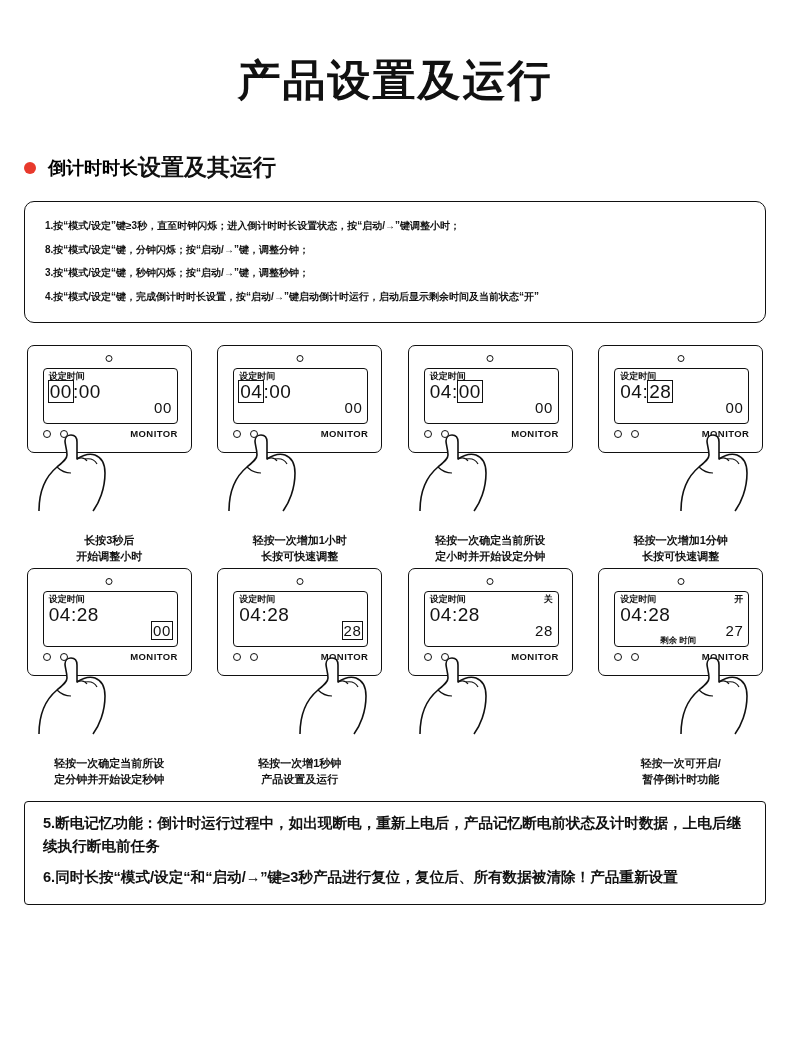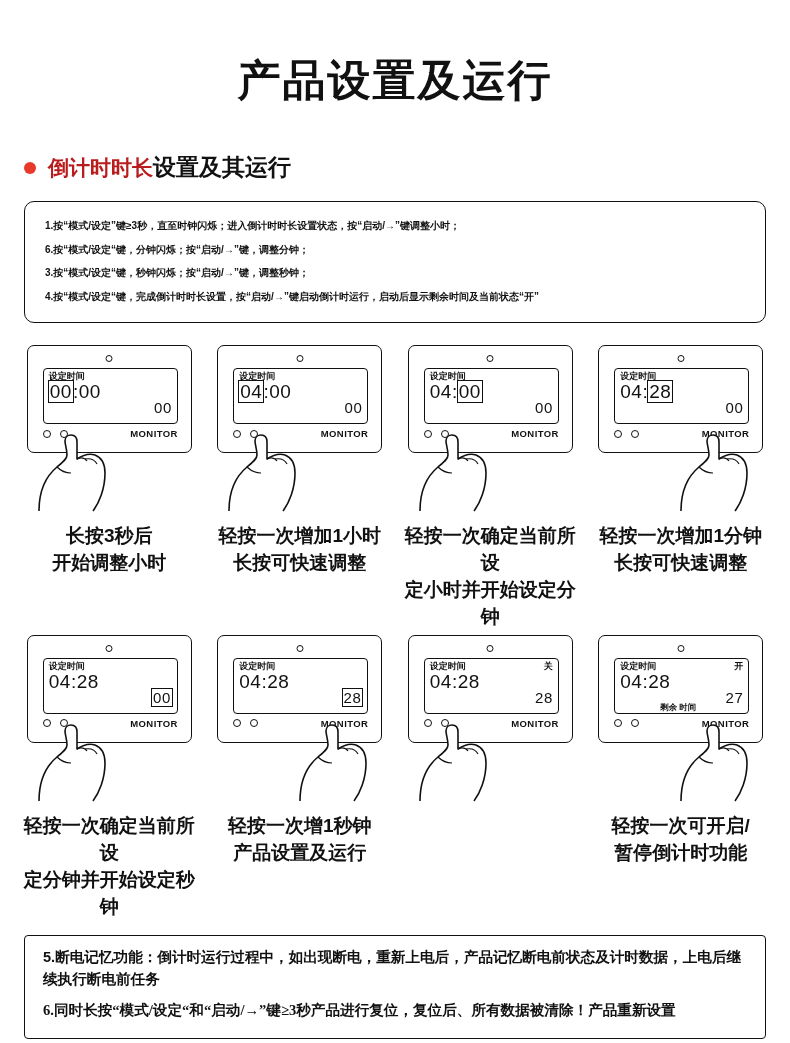--- a/index.html
+++ b/index.html
@@ -36,22 +36,22 @@
   }
   .bullet-dot {
     width: 12px;
     height: 12px;
     border-radius: 50%;
     background: #e8392c;
     margin-right: 12px;
     flex: 0 0 auto;
   }
   .section-heading .hl {
-    color: #b91c1c;
-    font-size: 21px;
+    color: #000000;
+    font-size: 18px;
     font-weight: bold;
   }
   .section-heading .rest {
     color: #111;
     font-size: 23px;
     font-weight: bold;
   }
   .note-box {
     margin: 18px 24px 0 24px;
     border: 1px solid #111;
@@ -181,60 +181,60 @@
     letter-spacing: 0.4px;
     color: #111;
   }
   .hand {
     position: absolute;
     left: 10px;
     top: 88px;
   }
   .hand.right { left: auto; right: 14px; }
   .caption {
-    margin-top: 0;
+    margin-top: 10px;
     text-align: center;
-    font-size: 19px;
+    font-size: 11px;
     line-height: 1.42;
     font-weight: bold;
     color: #111;
     white-space: pre-line;
   }
   .bottom-box {
     margin: 14px 24px 0 24px;
     border: 1px solid #111;
     border-radius: 4px;
     padding: 10px 18px 16px 18px;
     box-sizing: border-box;
   }
   .bottom-box p {
     margin: 0 0 8px 0;
     font-size: 14.6px;
     line-height: 1.55;
     font-weight: bold;
     color: #111;
   }
-  .bottom-box p:last-child { margin-bottom: 0; font-family: Liberation Serif, serif; }
+  .bottom-box p:last-child { margin-bottom: 0; }
 </style>
 </head>
 <body>
 
 <div class="page">
 
   <h1 class="page-title">产品设置及运行</h1>
 
   <div class="section-heading">
     <span class="bullet-dot"></span>
     <span class="hl">倒计时时长</span>
     <span class="rest">设置及其运行</span>
   </div>
 
   <div class="note-box">
     <p>1.按“模式/设定”键≥3秒，直至时钟闪烁；进入倒计时时长设置状态，按“启动/→”键调整小时；</p>
-    <p>6.按“模式/设定“键，分钟闪烁；按“启动/→”键，调整分钟；</p>
+    <p>8.按“模式/设定“键，分钟闪烁；按“启动/→”键，调整分钟；</p>
     <p>3.按“模式/设定“键，秒钟闪烁；按“启动/→”键，调整秒钟；</p>
     <p>4.按“模式/设定“键，完成倒计时时长设置，按“启动/→”键启动倒计时运行，启动后显示剩余时间及当前状态“开”</p>
   </div>
 
   <div class="grid">
 
     <div class="cell">
       <div class="device-wrap">
         <div class="device">
           <span class="led"></span>

